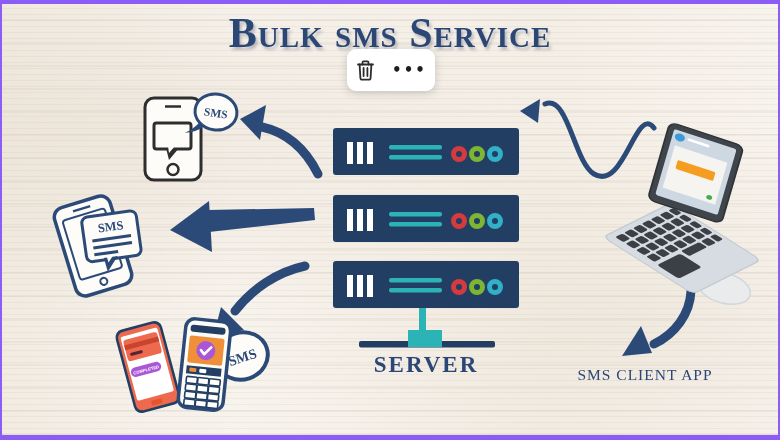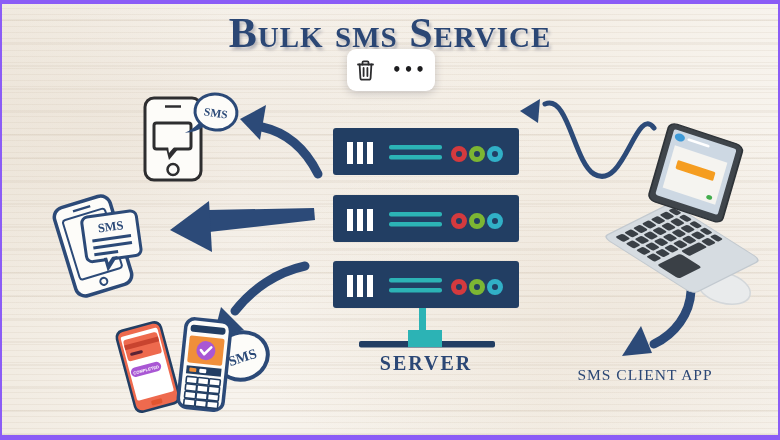--- a/index.html
+++ b/index.html
@@ -25,21 +25,21 @@
   }
   .toolbar{
     position:absolute;left:345px;top:45px;width:88px;height:42px;z-index:5;
     background:#fff;border-radius:9px;box-shadow:0 2px 8px rgba(40,40,60,.22);
     display:flex;align-items:center;justify-content:center;gap:6px;
   }
   .tb-btn{background:none;border:none;padding:2px 5px;cursor:pointer;display:flex;align-items:center;}
   .tb-dots{font-family:"DejaVu Sans",sans-serif;font-size:15px;font-weight:bold;color:#1d1d1f;letter-spacing:2px;line-height:1;}
   .server-label{
     position:absolute;left:339px;top:348px;width:170px;text-align:center;
-    font-weight:bold;font-size:20px;letter-spacing:2px;color:var(--navy-title);
+    font-weight:bold;font-size:23px;letter-spacing:2px;color:var(--navy-title);
   }
   .client-label{
     position:absolute;left:548px;top:362px;width:190px;text-align:center;
     font-weight:normal;font-size:15.5px;letter-spacing:1px;color:var(--navy-title);
   }
   svg.art{position:absolute;left:0;top:0;z-index:1;}
   
   .fNavy{fill:var(--navy-dark);}  .fArrow{fill:var(--navy);}
   .sArrow{stroke:var(--navy);fill:none;stroke-linecap:round;}
   .fTeal{fill:var(--teal);}

